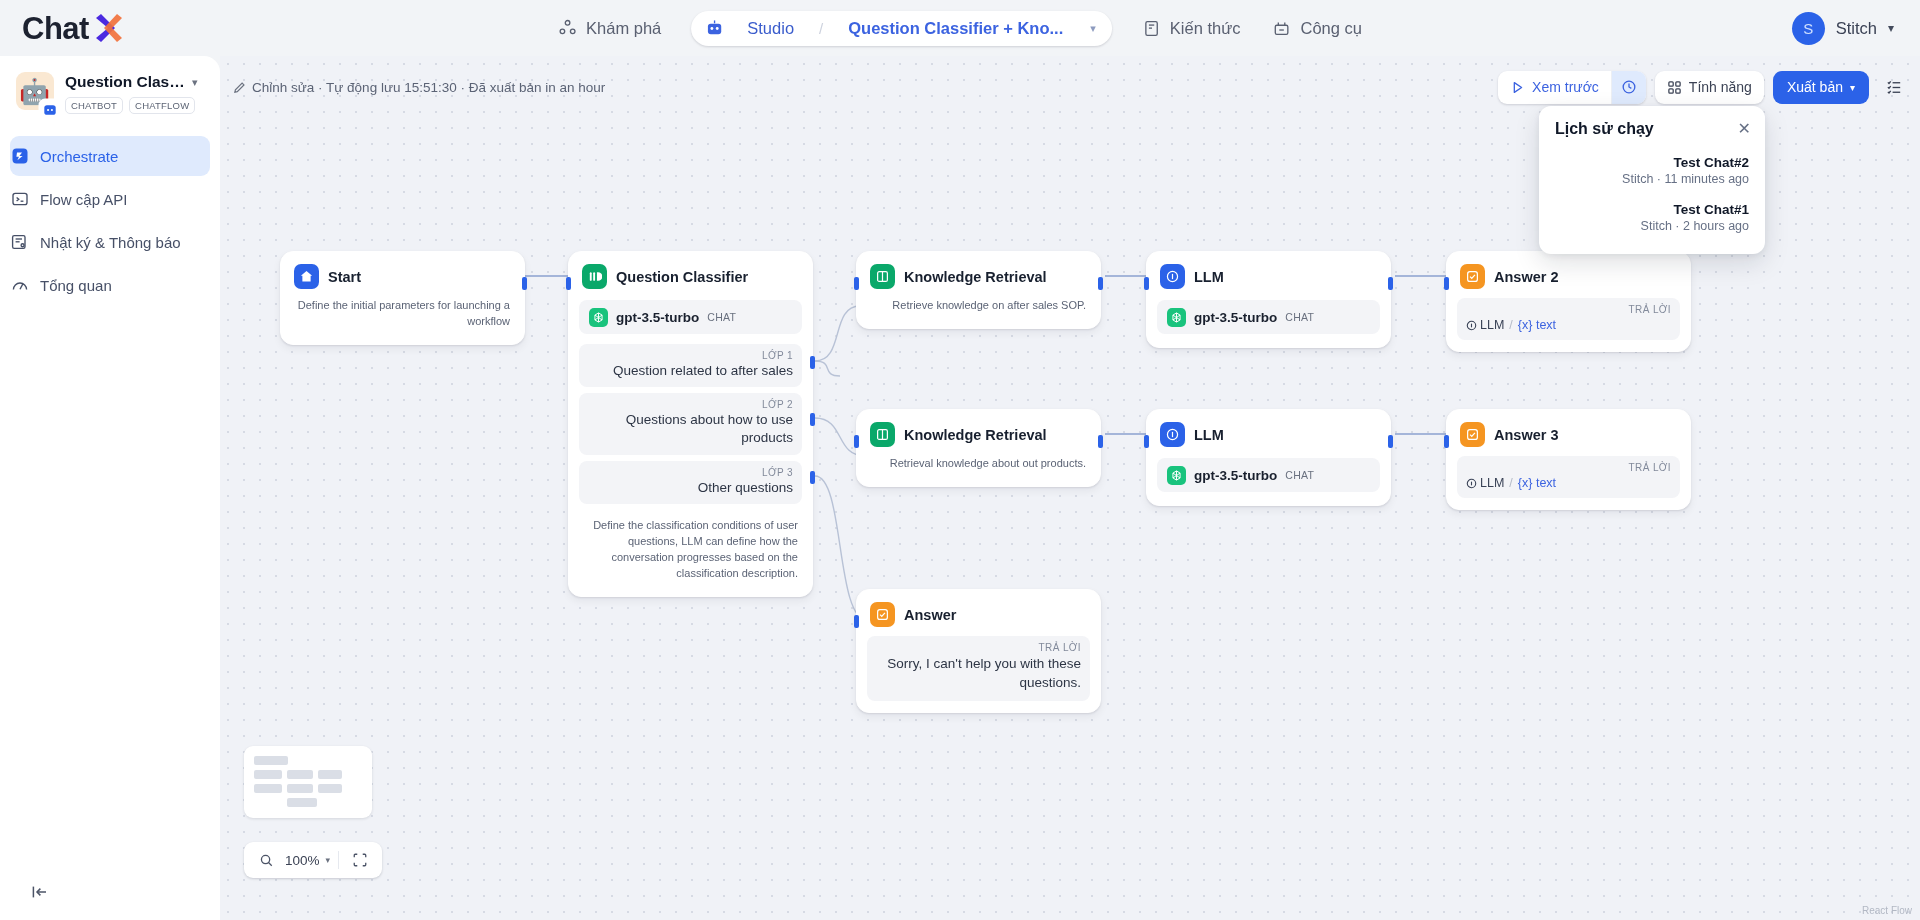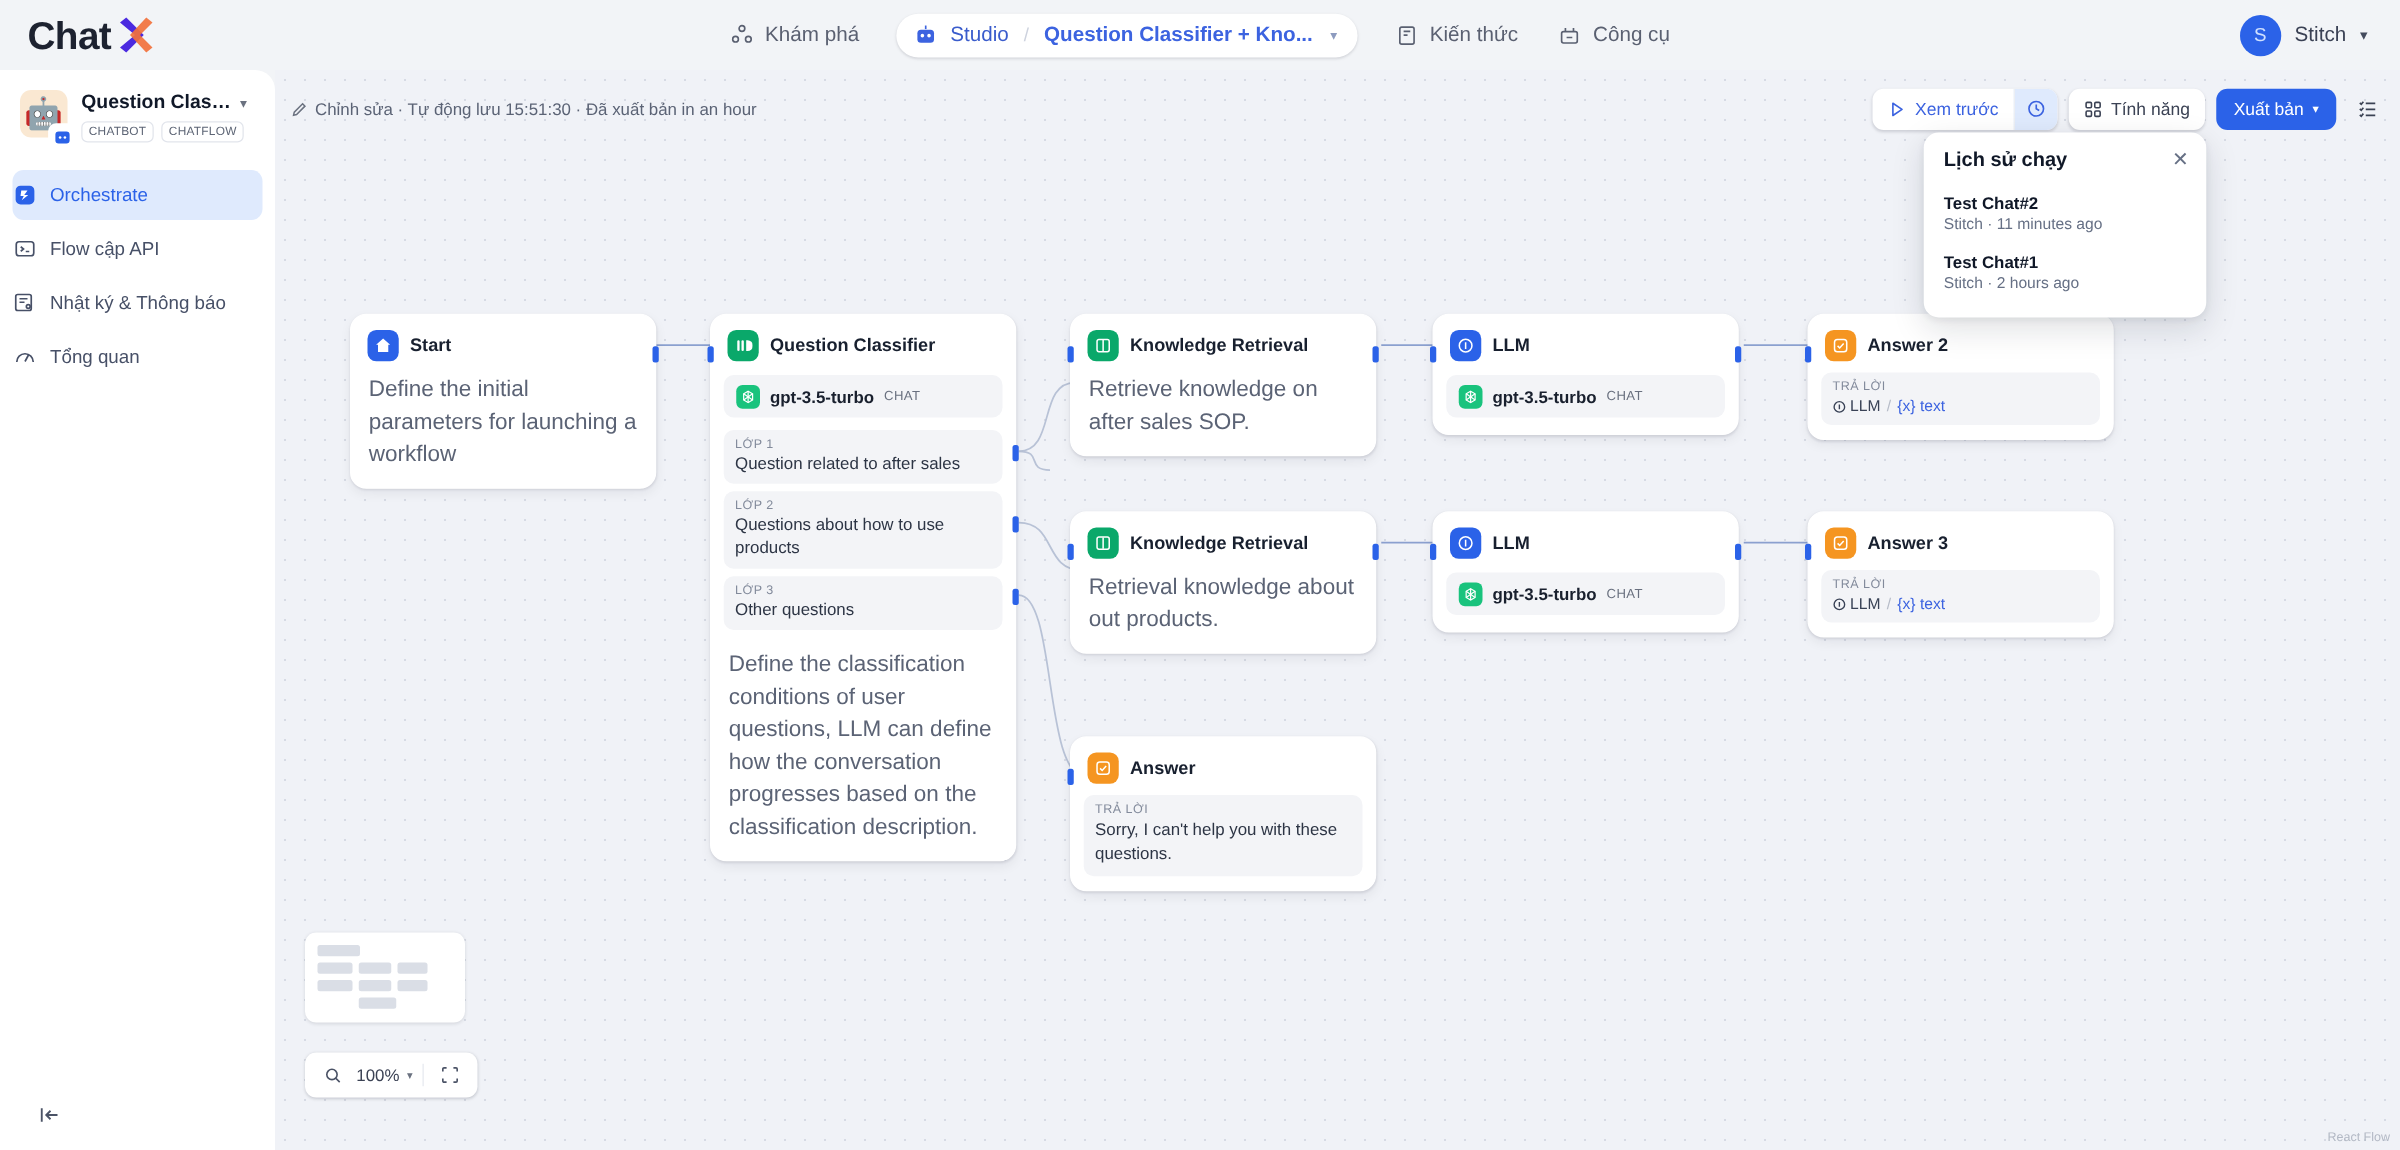--- a/index.html
+++ b/index.html
@@ -33,21 +33,21 @@
     display: flex; align-items: center; gap: 0px;
   }
   .nav-item {
     display: flex; align-items: center; gap: 9px;
     padding: 7px 16px; border-radius: 10px;
     font-size: 16.5px; color: #5a6071; cursor: pointer;
     white-space: nowrap;
   }
   .nav-item .ico { display: flex; width: 19px; height: 19px; }
   .studio-pill {
-    display: flex; align-items: center; gap: 10px;
+    display: flex; align-items: center; gap: 23px;
     background: #ffffff; border-radius: 22px;
     padding: 8px 16px 8px 14px; margin: 0 14px;
     box-shadow: 0 1px 3px rgba(16,24,40,.10), 0 1px 2px rgba(16,24,40,.06);
     cursor: pointer;
   }
   .studio-label { font-size: 16.5px; color: #3a5ccc; font-weight: 500; }
   .studio-sep { color: #cdd2de; font-size: 15px; margin: 0 2px; }
   .studio-title { font-size: 16.5px; color: #3c63e0; font-weight: 700; max-width: 230px;
                   overflow: hidden; text-overflow: ellipsis; white-space: nowrap; }
   .chev { color: #8d9bbf; font-size: 11px; margin-left: 4px; }
@@ -111,20 +111,21 @@
   .sidebar-foot { margin-top: auto; padding: 0 0 18px 30px; }
 
   
   .canvas {
     position: absolute; top: 56px; left: 220px;
     width: 1700px; height: 864px;
     background-color: #f0f2f7;
     background-image: radial-gradient(circle, #d6dae4 1.1px, transparent 1.1px);
     background-size: 16px 16px;
     overflow: hidden;
+    text-align: right;
   }
   .toolbar-row {
     position: absolute; top: 0; left: 0; right: 0; height: 62px;
     display: flex; align-items: center; z-index: 20;
     pointer-events: none;
   }
   .status-text {
     display: flex; align-items: center; gap: 6px;
     margin-left: 13px; font-size: 13.5px; color: #5b6375;
     pointer-events: auto;
@@ -178,21 +179,21 @@
     box-shadow: 0 1px 2px rgba(16,24,40,.10), 0 4px 9px rgba(16,24,40,.06);
     border: 1px solid #fff;
   }
   .node-head { display: flex; align-items: center; gap: 9px; padding: 12px 13px 9px 13px; }
   .node-badge {
     width: 25px; height: 25px; border-radius: 7px;
     display: flex; align-items: center; justify-content: center;
     color: #fff; flex: 0 0 auto;
   }
   .node-title { font-size: 14.5px; font-weight: bold; color: #18202f; }
-  .node-desc { padding: 0 14px 14px 14px; font-size: 18px; color: #5b6375; line-height: 1.45; }
+  .node-desc { padding: 0 14px 14px 14px; font-size: 11px; color: #5b6375; line-height: 1.45; }
   .model-chip {
     margin: 2px 10px 10px 10px; background: #f3f4f7; border-radius: 8px;
     height: 34px; display: flex; align-items: center; gap: 8px; padding: 0 10px;
   }
   .model-logo {
     width: 19px; height: 19px; border-radius: 5px; background: #19c37d;
     display: flex; align-items: center; justify-content: center; flex: 0 0 auto;
   }
   .model-name { font-size: 13.5px; font-weight: bold; color: #19202e; }
   .model-tag { font-size: 10.5px; color: #69707f; letter-spacing: .3px; }

